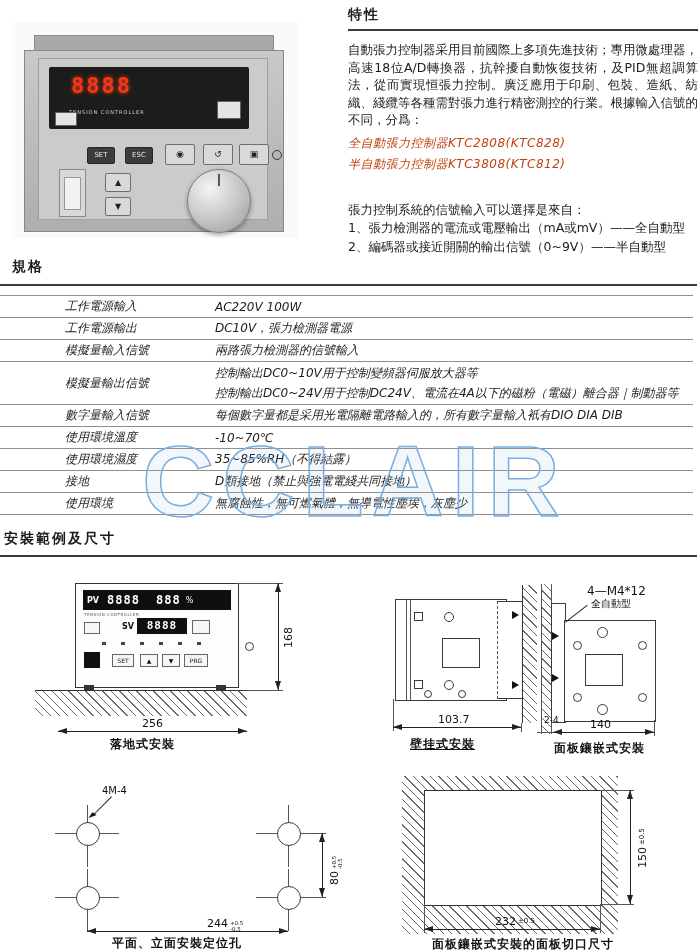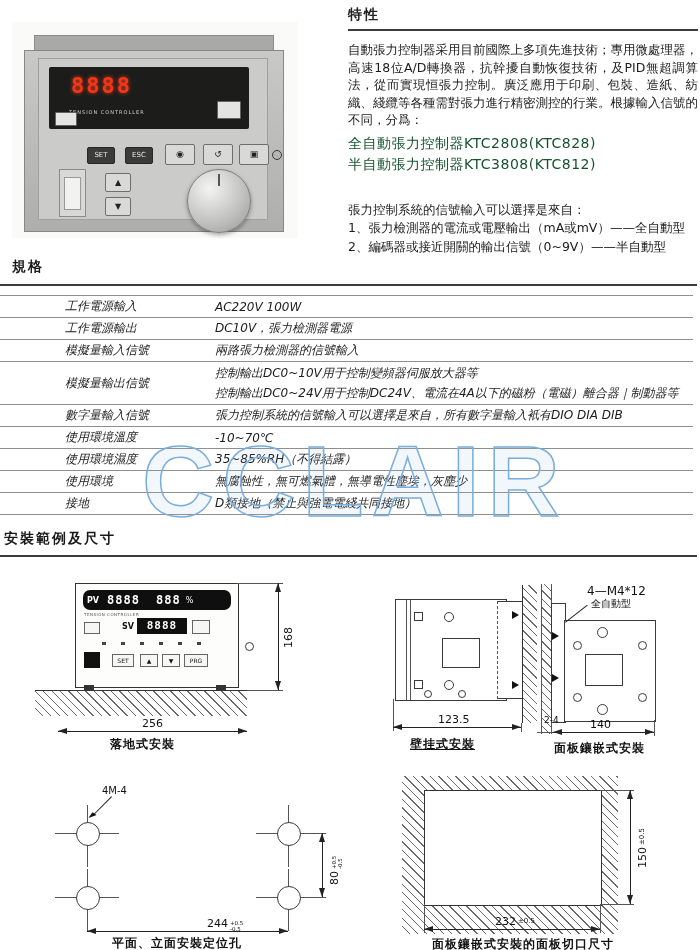--- a/index.html
+++ b/index.html
@@ -26,21 +26,21 @@
   .hatch{background:repeating-linear-gradient(45deg,rgba(0,0,0,0) 0 5px,#6a6a6a 5px 6px);}
   .box{position:absolute;border:1px solid #3a3a3a;background:#fff;}
   .circ{position:absolute;border:1px solid #3a3a3a;border-radius:50%;background:#fff;}
   .tolwrap{display:inline-flex;flex-direction:column;font-size:5.5px;line-height:6px;vertical-align:2px;margin-left:2px;color:#111;}
   .tolone{font-size:7px;vertical-align:2px;margin-left:2px;}
   .leader{position:absolute;height:0;border-top:1px solid #222;transform-origin:left top;}
 
   
   .features{position:absolute;left:348px;top:6px;width:350px;}
   .features .para{font-size:12.5px;line-height:17.5px;text-align:justify;margin:10px 0 4px 0;color:#1c1c1c;}
-  .features .model{font-size:14px;line-height:21px;color:#14532d;letter-spacing:.5px;}
+  .features .model{font-size:12px;line-height:21px;color:#c2410c;letter-spacing:.5px;font-style:italic;}
   .features .sig{margin-top:26px;font-size:12.5px;line-height:18.5px;color:#1c1c1c;}
 
   
   .spec{position:absolute;left:0;top:295px;width:693px;border-top:1px solid #8f8f8f;}
   .srow{display:flex;align-items:center;border-bottom:1px solid #8f8f8f;min-height:21px;font-size:12px;color:#1c1c1c;font-style:italic;}
   .slab{flex:none;width:150px;padding-left:65px;}
   .sval{flex:1;}
   .sval .l2{line-height:20px;}
 
   
@@ -64,21 +64,21 @@
          font-size:9px;color:#222;text-align:center;}
   .knob{position:absolute;left:148px;top:110px;width:62px;height:62px;border-radius:50%;
         background:radial-gradient(circle at 35% 30%,#f4f4f2,#c3c3c1 55%,#989896);border:1px solid #7e7e7c;
         box-shadow:0 2px 4px rgba(0,0,0,.35);}
   .knob .ptr{position:absolute;left:50%;top:4px;width:2px;height:12px;background:#555;transform:translateX(-1px);}
   .rocker{position:absolute;left:20px;top:110px;width:25px;height:46px;background:#d8d8d6;border:1px solid #8a8a88;}
   .rocker .in{position:absolute;left:4px;top:7px;width:15px;height:31px;background:#f2f2f0;border:1px solid #999;}
 
   
   .panel{position:absolute;border:1px solid #333;background:#fdfdfc;}
-  .pvband{position:absolute;left:7px;top:6px;width:148px;height:20px;background:#0f0f0f;display:flex;align-items:center;color:#fff;border-radius:7px;}
+  .pvband{position:absolute;left:7px;top:6px;width:148px;height:20px;background:#0f0f0f;display:flex;align-items:center;color:#fff;}
   .pvband .pv{font-size:8px;font-weight:bold;margin-left:4px;}
   .pvband .dg{font-family:"DejaVu Sans Mono",monospace;font-weight:bold;font-size:12px;letter-spacing:1px;}
   .brandd{position:absolute;left:8px;top:28px;font-size:4px;color:#555;letter-spacing:.5px;}
   .svlab{position:absolute;left:46px;top:38px;font-size:8px;font-weight:bold;color:#111;}
   .svbox{position:absolute;left:61px;top:34px;width:50px;height:16px;background:#0f0f0f;color:#fff;text-align:center;
          font-family:"DejaVu Sans Mono",monospace;font-weight:bold;font-size:11px;line-height:16px;letter-spacing:1px;}
   .ind{position:absolute;left:26px;top:58px;width:110px;height:3px;
        background:repeating-linear-gradient(90deg,#444 0 4px,rgba(0,0,0,0) 4px 19px);}
   .mbtn{position:absolute;border:1px solid #666;background:#f6f6f4;font-size:6px;line-height:11px;height:11px;text-align:center;color:#111;}
 </style>
@@ -146,37 +146,37 @@
     </div>
     <div class="srow" style="min-height:42px;">
       <div class="slab">模擬量輸出信號</div>
       <div class="sval">
         <div class="l2">控制輸出DC0~10V用于控制變頻器伺服放大器等</div>
         <div class="l2">控制輸出DC0~24V用于控制DC24V、電流在4A以下的磁粉（電磁）離合器｜制動器等</div>
       </div>
     </div>
     <div class="srow">
       <div class="slab">數字量輸入信號</div>
-      <div class="sval">張力控制系統的信號輸入可以選擇是來自，所有數字量輸入衹有DIO DIA DIB</div>
+      <div class="sval">每個數字量都是采用光電隔離電路輸入的，所有數字量輸入衹有DIO DIA DIB</div>
     </div>
     <div class="srow">
       <div class="slab">使用環境溫度</div>
       <div class="sval">-10~70℃</div>
     </div>
     <div class="srow">
       <div class="slab">使用環境濕度</div>
       <div class="sval">35~85%RH（不得結露）</div>
     </div>
     <div class="srow">
+      <div class="slab">接地</div>
+      <div class="sval">D類接地（禁止與強電電綫共同接地）</div>
+    </div>
+    <div class="srow">
       <div class="slab">使用環境</div>
       <div class="sval">無腐蝕性，無可燃氣體，無導電性塵埃，灰塵少</div>
-    </div>
-    <div class="srow">
-      <div class="slab">接地</div>
-      <div class="sval">D類接地（禁止與強電電綫共同接地）</div>
     </div>
   </div>
 
   <div class="wm">CCLAIR</div>
 
   <div class="h1" style="left:4px;top:530px;">安裝範例及尺寸</div>
   <div class="rule" style="left:0;top:555px;width:697px;"></div>
 
   <div class="abs" style="left:30px;top:580px;width:280px;height:170px;">
     <div class="panel" style="left:45px;top:3px;width:162px;height:103px;">
@@ -223,21 +223,21 @@
       <div class="circ" style="left:28px;top:90px;width:6px;height:6px;"></div>
       <div class="circ" style="left:62px;top:90px;width:6px;height:6px;"></div>
     </div>
     <div class="box" style="left:107px;top:21px;width:24px;height:96px;border-left:1px dashed #555;"></div>
     <div class="abs" style="left:122px;top:31px;width:0;height:0;border-top:4px solid transparent;border-bottom:4px solid transparent;border-left:7px solid #111;"></div>
     <div class="abs" style="left:122px;top:101px;width:0;height:0;border-top:4px solid transparent;border-bottom:4px solid transparent;border-left:7px solid #111;"></div>
     <div class="hatch" style="position:absolute;left:132px;top:5px;width:14px;height:138px;border-left:1px solid #333;"></div>
     <div class="thin" style="left:3px;top:119px;width:1px;height:32px;"></div>
     <div class="thin" style="left:131px;top:143px;width:1px;height:9px;"></div>
     <div class="dimh" style="left:3px;top:147px;width:128px;"></div>
-    <div class="dimlab" style="left:48px;top:133px;">123.5</div>
+    <div class="dimlab" style="left:48px;top:133px;">103.7</div>
     <div class="cap" style="left:20px;top:156px;text-decoration:underline;">壁挂式安裝</div>
   </div>
 
   <div class="abs" style="left:535px;top:580px;width:165px;height:172px;">
     <div class="hatch" style="position:absolute;left:6px;top:4px;width:9px;height:150px;border-left:1px solid #555;border-right:1px solid #555;"></div>
     <div class="box" style="left:16px;top:23px;width:13px;height:118px;"></div>
     <div class="box" style="left:29px;top:40px;width:90px;height:100px;">
       <div class="box" style="left:20px;top:33px;width:36px;height:30px;"></div>
       <div class="circ" style="left:32px;top:6px;width:9px;height:9px;"></div>
       <div class="circ" style="left:32px;top:83px;width:9px;height:9px;"></div>

